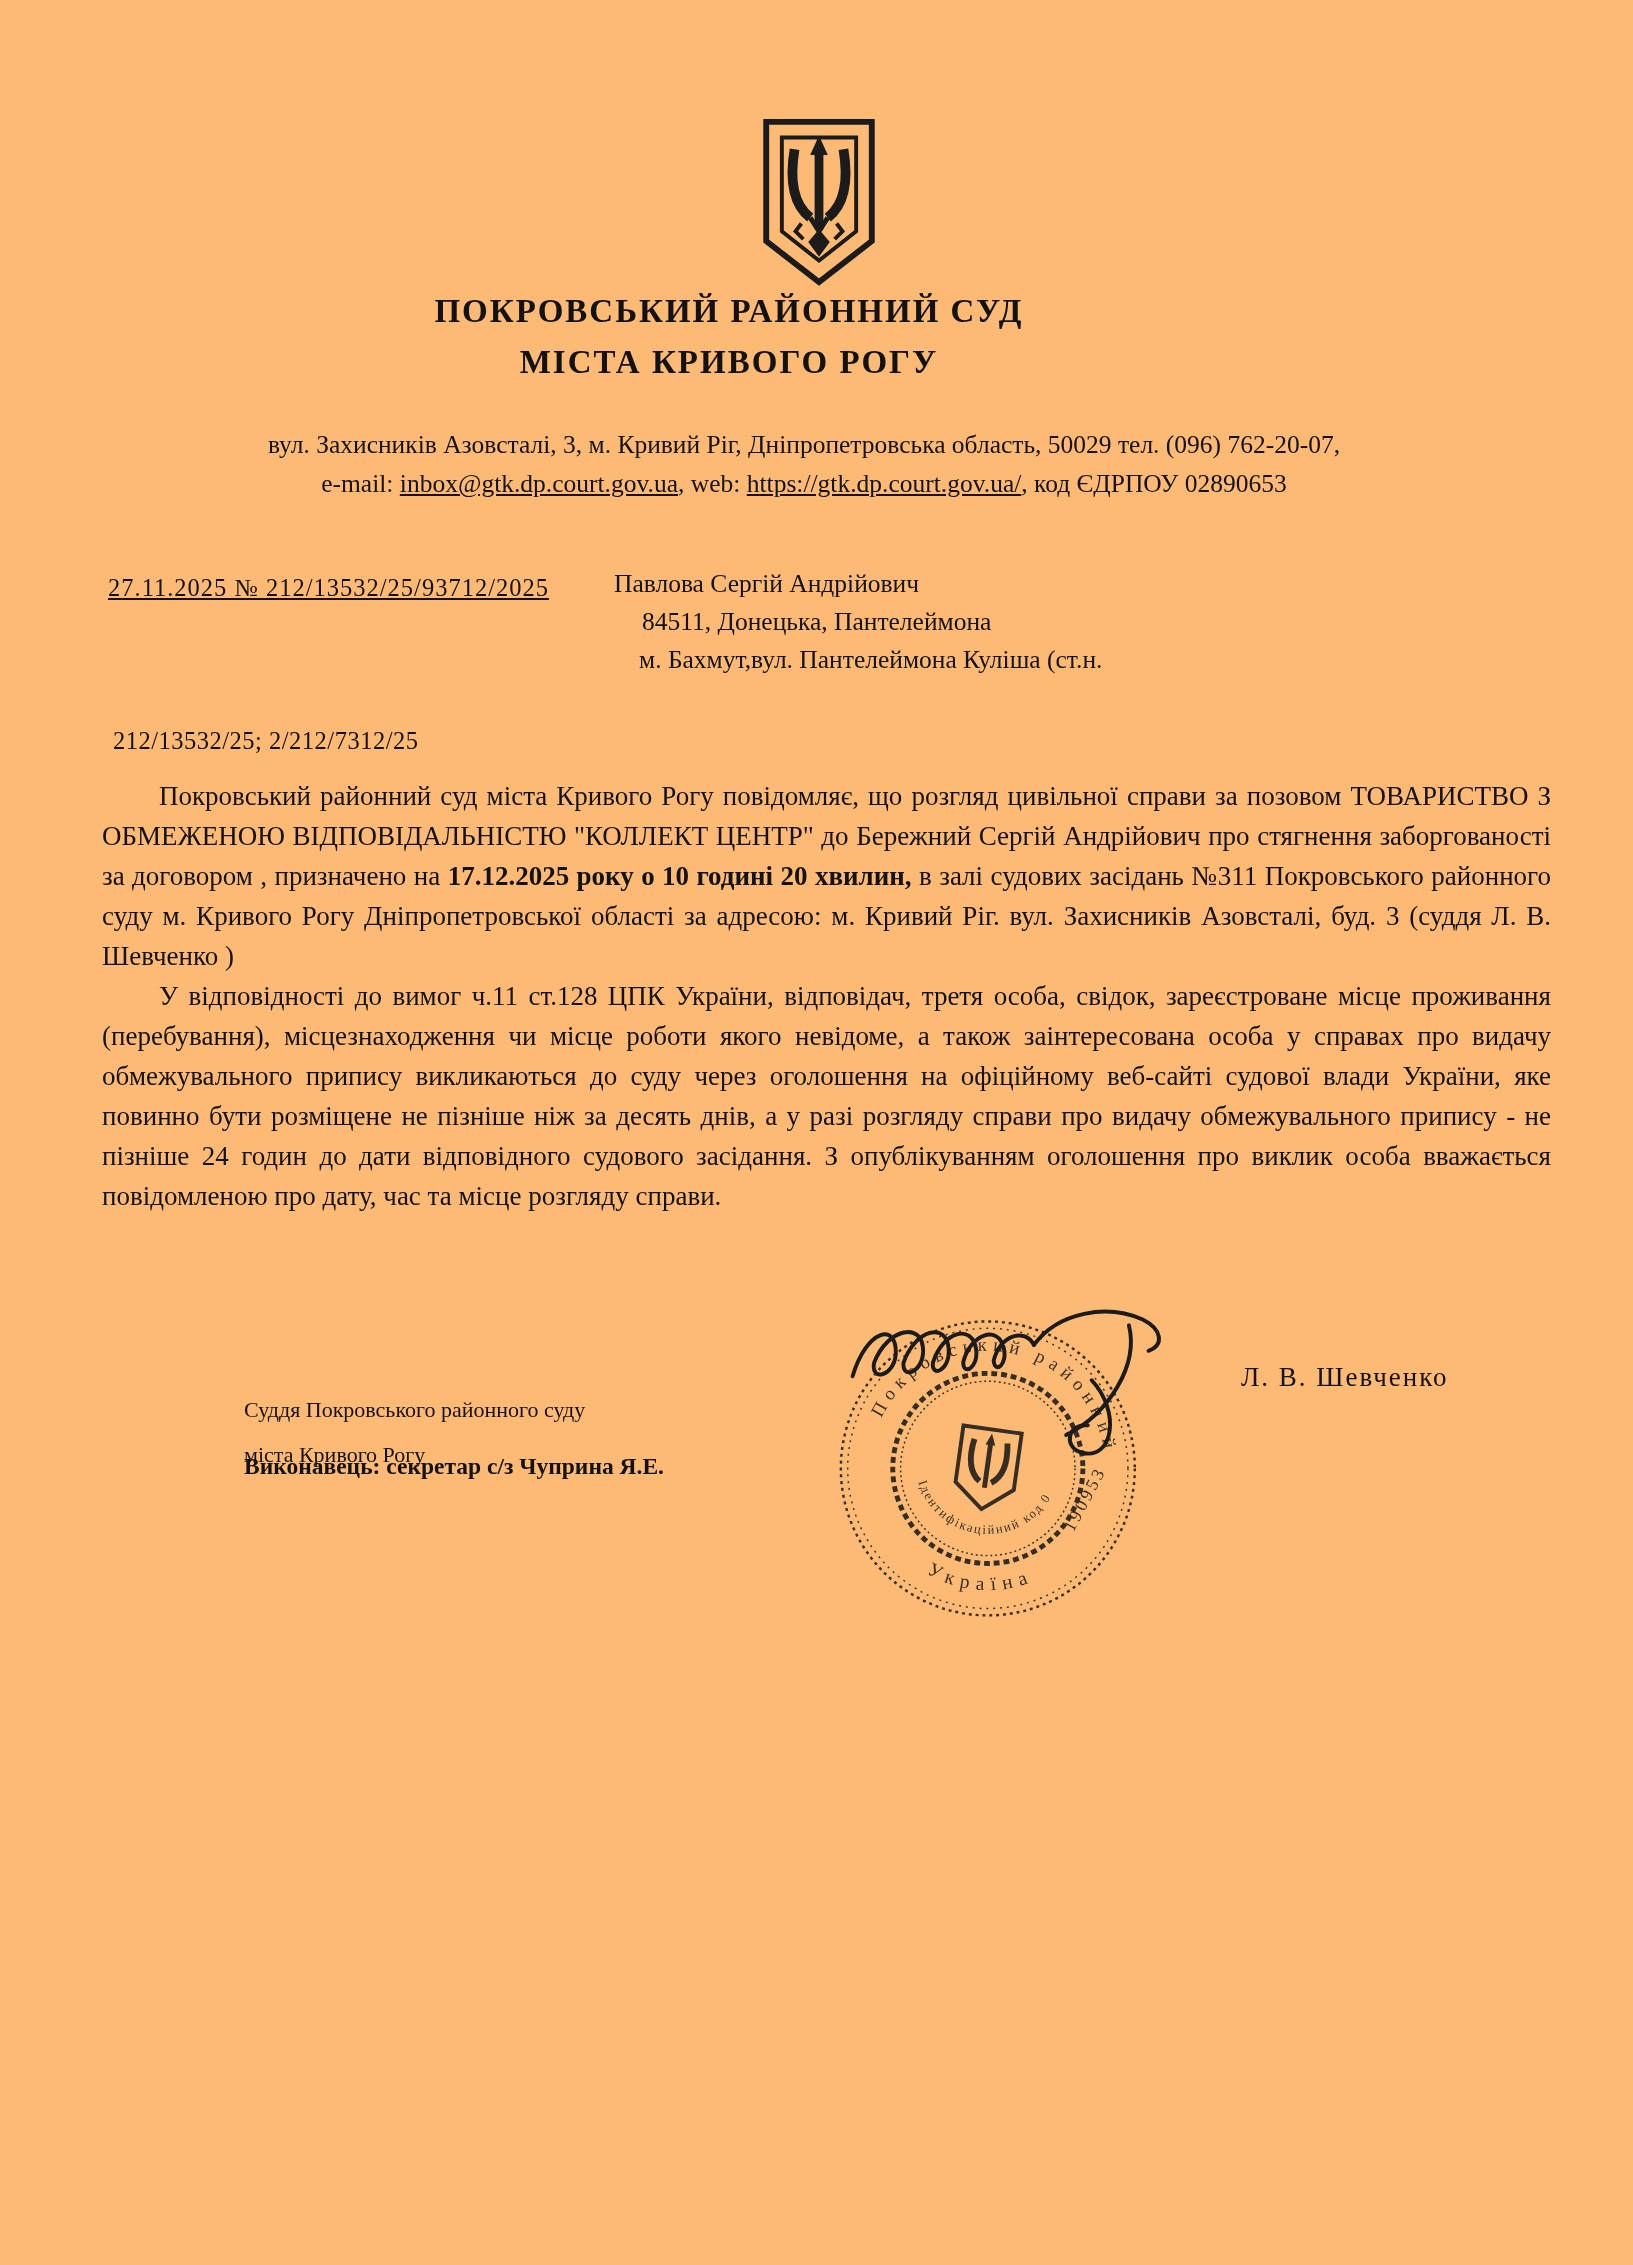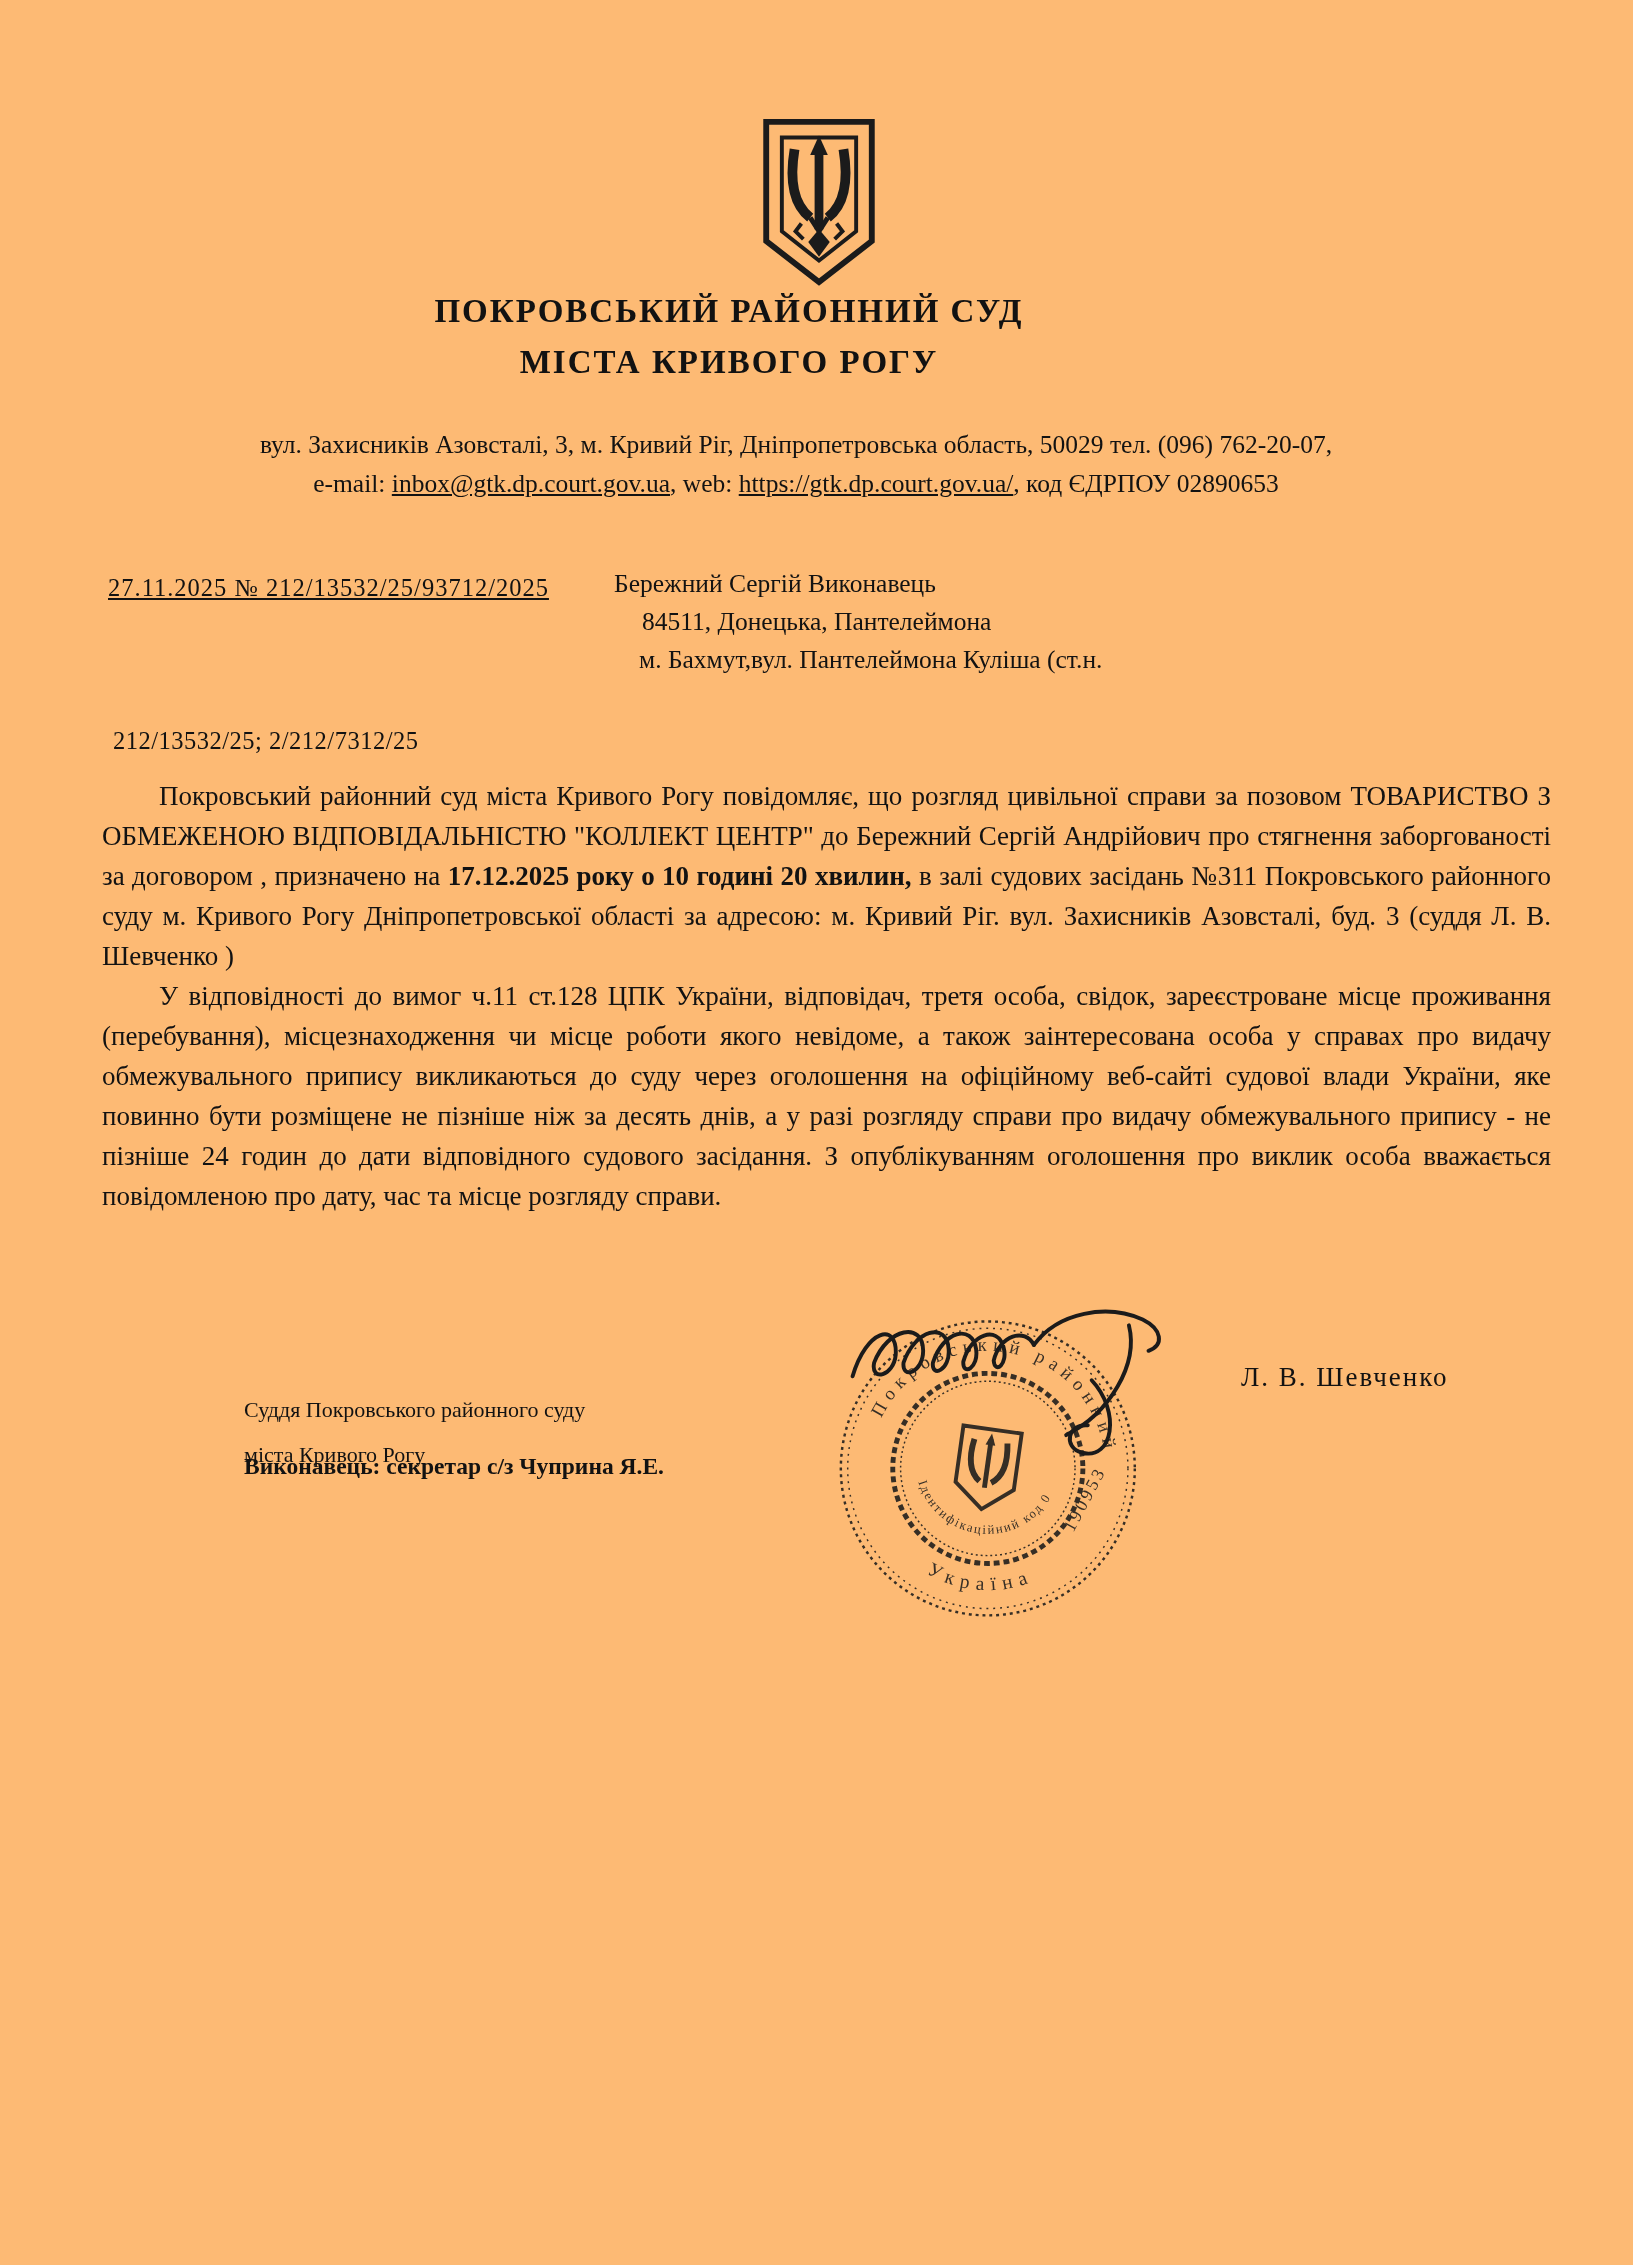--- a/index.html
+++ b/index.html
@@ -10,21 +10,21 @@
     font-family:"Liberation Serif","DejaVu Serif",serif;
     color:#121212;
     overflow:hidden;
   }
   .emblem{position:absolute;left:758px;top:114px;width:122px;height:174px;}
   .title-block{
     position:absolute;left:0;top:286px;width:1458px;
     text-align:center;font-weight:bold;font-size:33px;letter-spacing:2px;line-height:51px;
   }
   .address-block{
-    position:absolute;left:0;top:425px;width:1592px;
+    position:absolute;left:8px;top:425px;width:1592px;
     text-align:center;font-size:25.5px;line-height:39px;
   }
   .address-block .u{text-decoration:underline;}
   .date-line{
     position:absolute;left:108px;top:574px;font-size:24.5px;
     text-decoration:underline;letter-spacing:1px;
   }
   .recipient{
     position:absolute;left:524px;top:565px;width:608px;
     font-size:25.5px;line-height:38px;
@@ -75,21 +75,21 @@
   </div>
 
   <div class="address-block">
     <div>вул. Захисників Азовсталі, 3, м. Кривий Ріг,  Дніпропетровська область, 50029 тел. (096) 762-20-07,</div>
     <div><span>e-mail: </span><span class="u">inbox@gtk.dp.court.gov.ua</span><span>,  web: </span><span class="u">https://gtk.dp.court.gov.ua/</span><span>, код ЄДРПОУ 02890653</span></div>
   </div>
 
   <div class="date-line">27.11.2025 №  212/13532/25/93712/2025</div>
 
   <div class="recipient">
-    <div class="r1">Бережний Сергій Виконавець</div>
+    <div class="r1">Павлова Сергій Андрійович</div>
     <div class="r2">84511,  Донецька,  Пантелеймона</div>
     <div class="r3">м. Бахмут,вул. Пантелеймона Куліша (ст.н.</div>
   </div>
 
   <div class="case-numbers">212/13532/25; 2/212/7312/25</div>
 
   <div class="body-text">
     <p><span>Покровський районний суд міста Кривого Рогу  повідомляє, що розгляд цивільної справи за позовом ТОВАРИСТВО З ОБМЕЖЕНОЮ ВІДПОВІДАЛЬНІСТЮ "КОЛЛЕКТ ЦЕНТР"  до Бережний Сергій Андрійович про стягнення заборгованості за договором , призначено на </span><b>17.12.2025  року о  10   годині 20   хвилин,</b><span> в залі судових засідань №311   Покровського районного суду м. Кривого Рогу Дніпропетровської області за адресою: м. Кривий Ріг. вул. Захисників Азовсталі, буд. 3 (суддя Л. В. Шевченко )</span></p>
     <p>У відповідності до вимог ч.11 ст.128 ЦПК України, відповідач, третя особа, свідок, зареєстроване місце проживання (перебування), місцезнаходження чи місце роботи якого невідоме, а також заінтересована особа у справах про видачу обмежувального припису викликаються до суду через оголошення на офіційному веб-сайті судової влади України, яке повинно бути розміщене не пізніше ніж за десять днів, а у разі розгляду справи про видачу обмежувального припису - не пізніше 24 годин до дати відповідного судового засідання. З опублікуванням оголошення про виклик особа вважається повідомленою про дату, час та місце розгляду справи.</p>
   </div>

